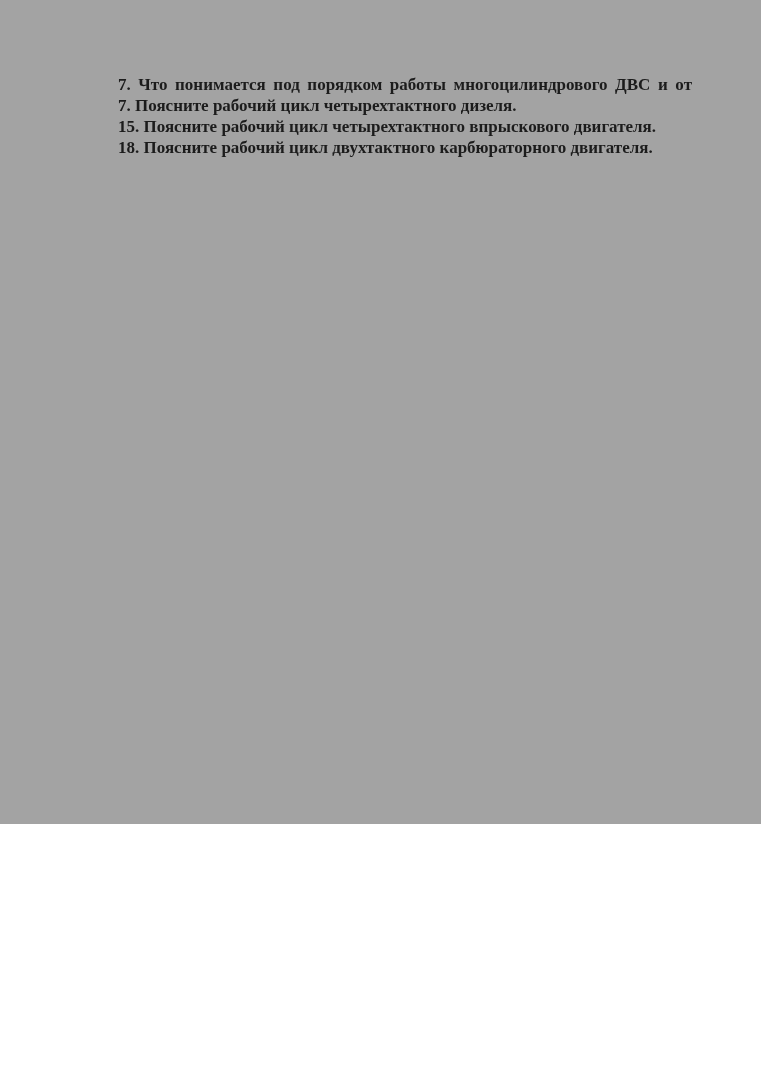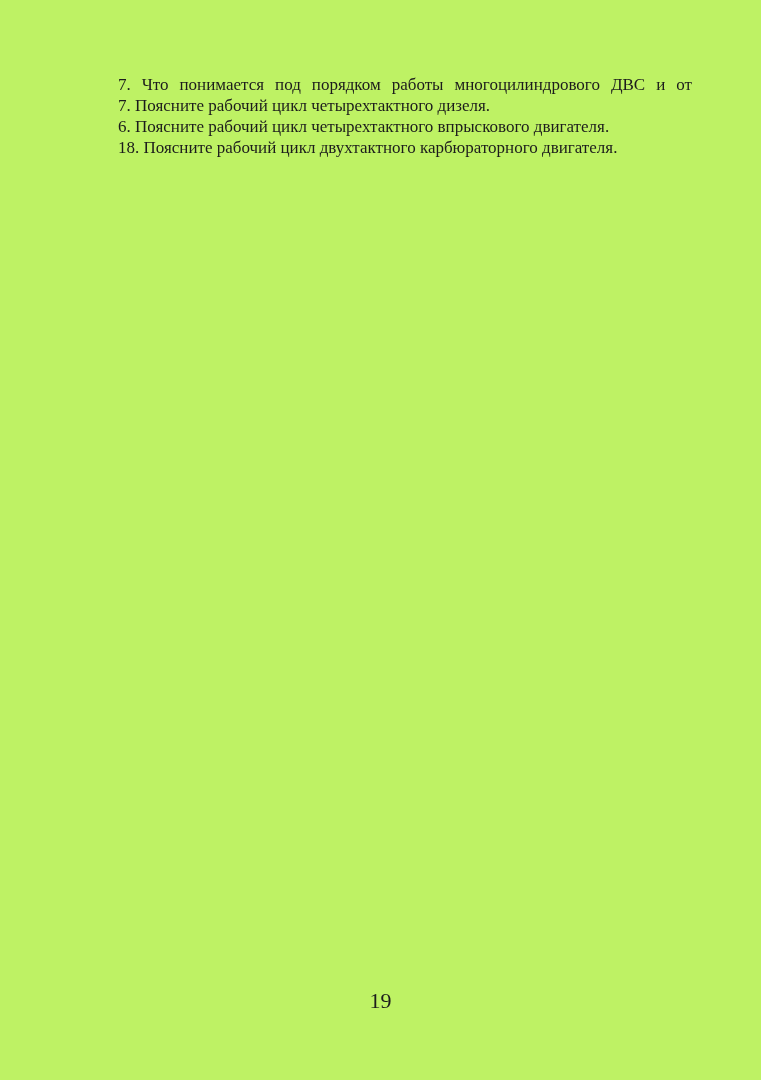--- a/index.html
+++ b/index.html
@@ -3,25 +3,26 @@
 <meta charset="utf-8">
 <style>
   html, body {
     margin: 0;
     padding: 0;
     background: #ffffff;
   }
   .page {
     position: relative;
     width: 761px;
-    height: 1080px;
-    background: #bef264;
+    height: 824px;
+    background: #a3a3a3;
     overflow: hidden;
     font-family: "Liberation Serif", "DejaVu Serif", serif;
     color: #1c1c1c;
+    font-weight: bold;
   }
   .content {
     position: absolute;
     top: 74px;
     left: 78px;
     right: 69px;
     font-size: 17px;
     line-height: 21px;
   }
   .question {
@@ -53,20 +54,20 @@
 
 <div class="page">
   <div class="content">
     <p class="question">
       <span class="line indent stretch">7. Что понимается под порядком работы многоцилиндрового ДВС и от</span>
     </p>
     <p class="question">
       <span class="line indent">7. Поясните рабочий цикл четырехтактного дизеля.</span>
     </p>
     <p class="question">
-      <span class="line indent">6. Поясните рабочий цикл четырехтактного впрыскового двигателя.</span>
+      <span class="line indent">15. Поясните рабочий цикл четырехтактного впрыскового двигателя.</span>
     </p>
     <p class="question">
       <span class="line indent">18. Поясните рабочий цикл двухтактного карбюраторного двигателя.</span>
     </p>
   </div>
   <div class="page-number">19</div>
 </div>
 
 </body></html>

